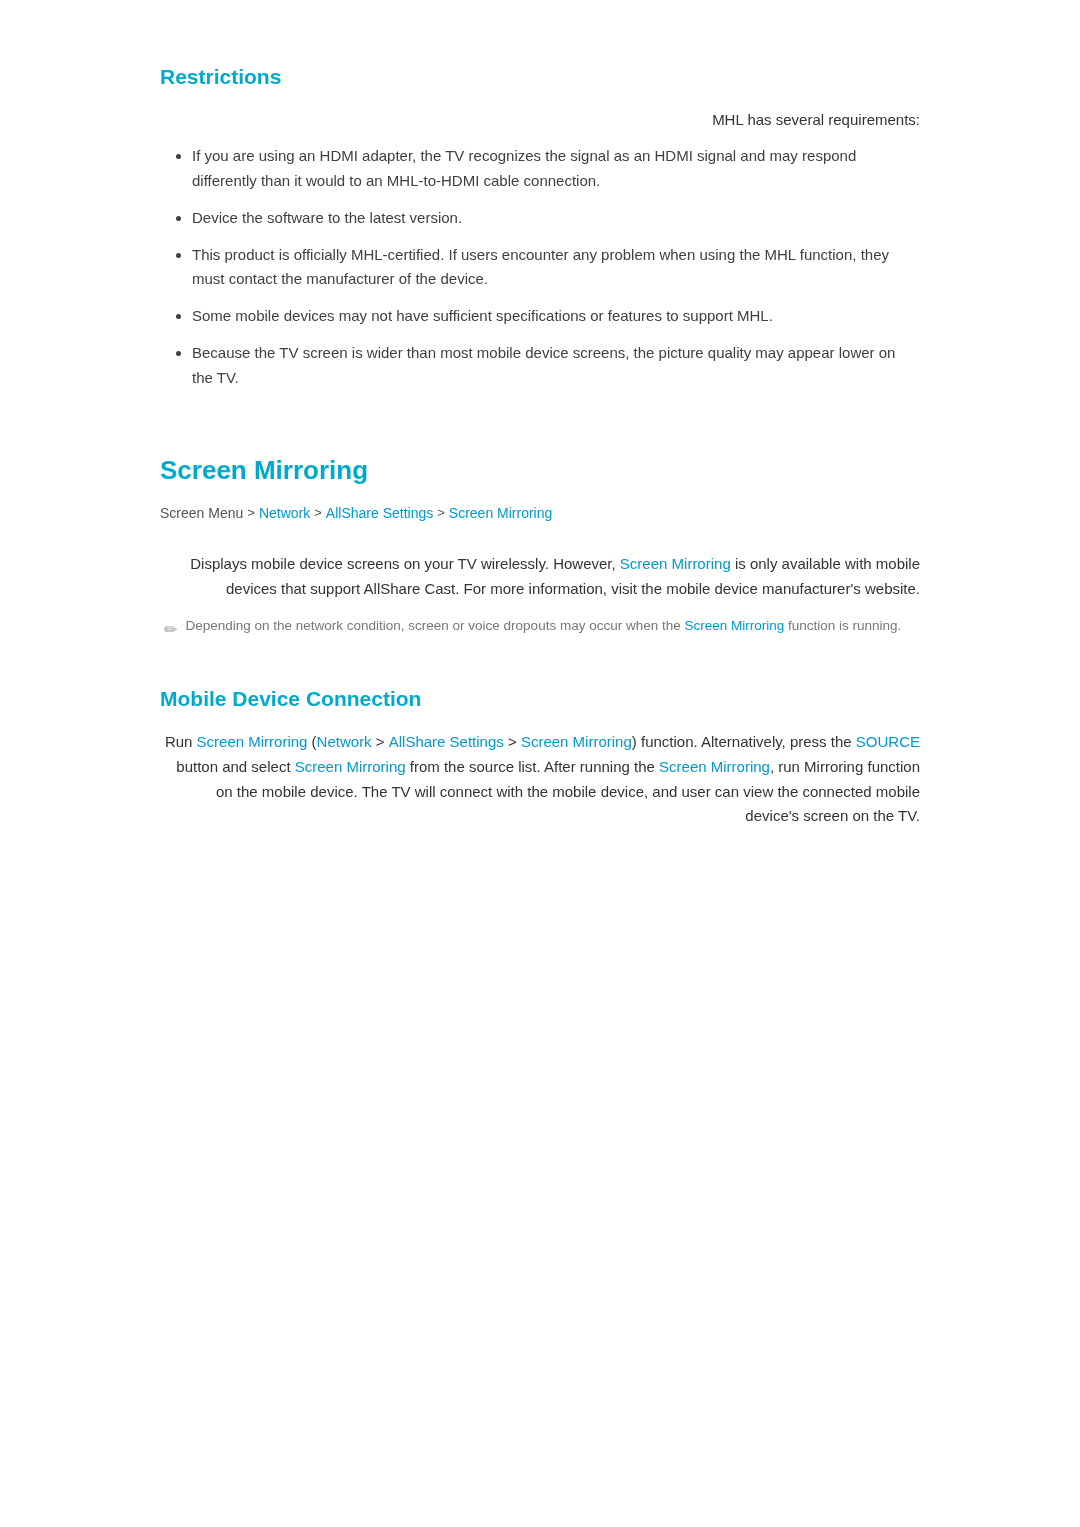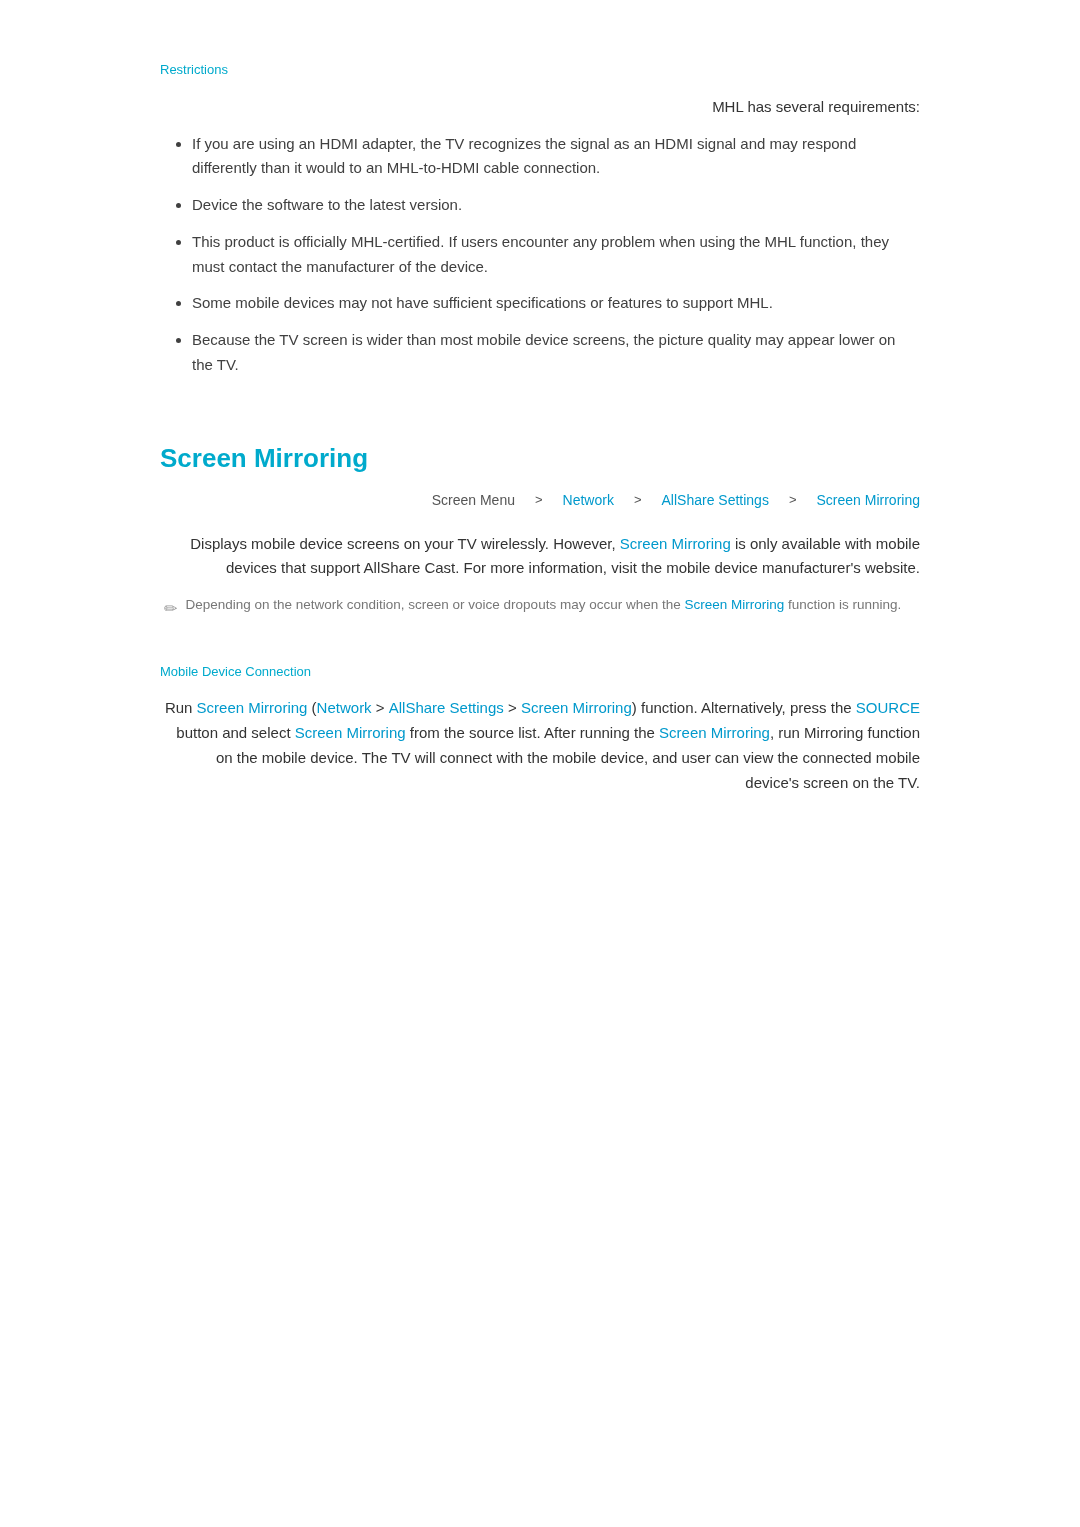--- a/index.html
+++ b/index.html
@@ -22,22 +22,22 @@
       max-width: 920px;
       margin: 0 auto;
       padding: 60px 80px;
     }
 
     .restrictions-section {
       margin-bottom: 60px;
     }
 
     .subsection-title {
-      font-size: 13px;
-      font-weight: 400;
+      font-size: 21px;
+      font-weight: 700;
       color: #00aacc;
       margin-bottom: 14px;
     }
 
     .body-text {
       font-size: 15px;
       color: #333333;
       margin-bottom: 12px;
       line-height: 1.65;
       text-align: right;
@@ -60,26 +60,25 @@
       font-size: 26px;
       font-weight: 600;
       color: #00aacc;
       margin-bottom: 10px;
       margin-top: 10px;
     }
 
     .breadcrumb {
       font-size: 14px;
       color: #555555;
-      margin-bottom: 20px;
+      margin-bottom: 28px;
       display: flex;
       align-items: center;
-      gap: 20px;
+      gap: 4px;
       flex-wrap: wrap;
-      justify-content: flex-end;
     }
 
     .breadcrumb-link {
       color: #0099cc;
       font-weight: 500;
     }
 
     .breadcrumb-separator {
       color: #555555;
       font-size: 13px;

